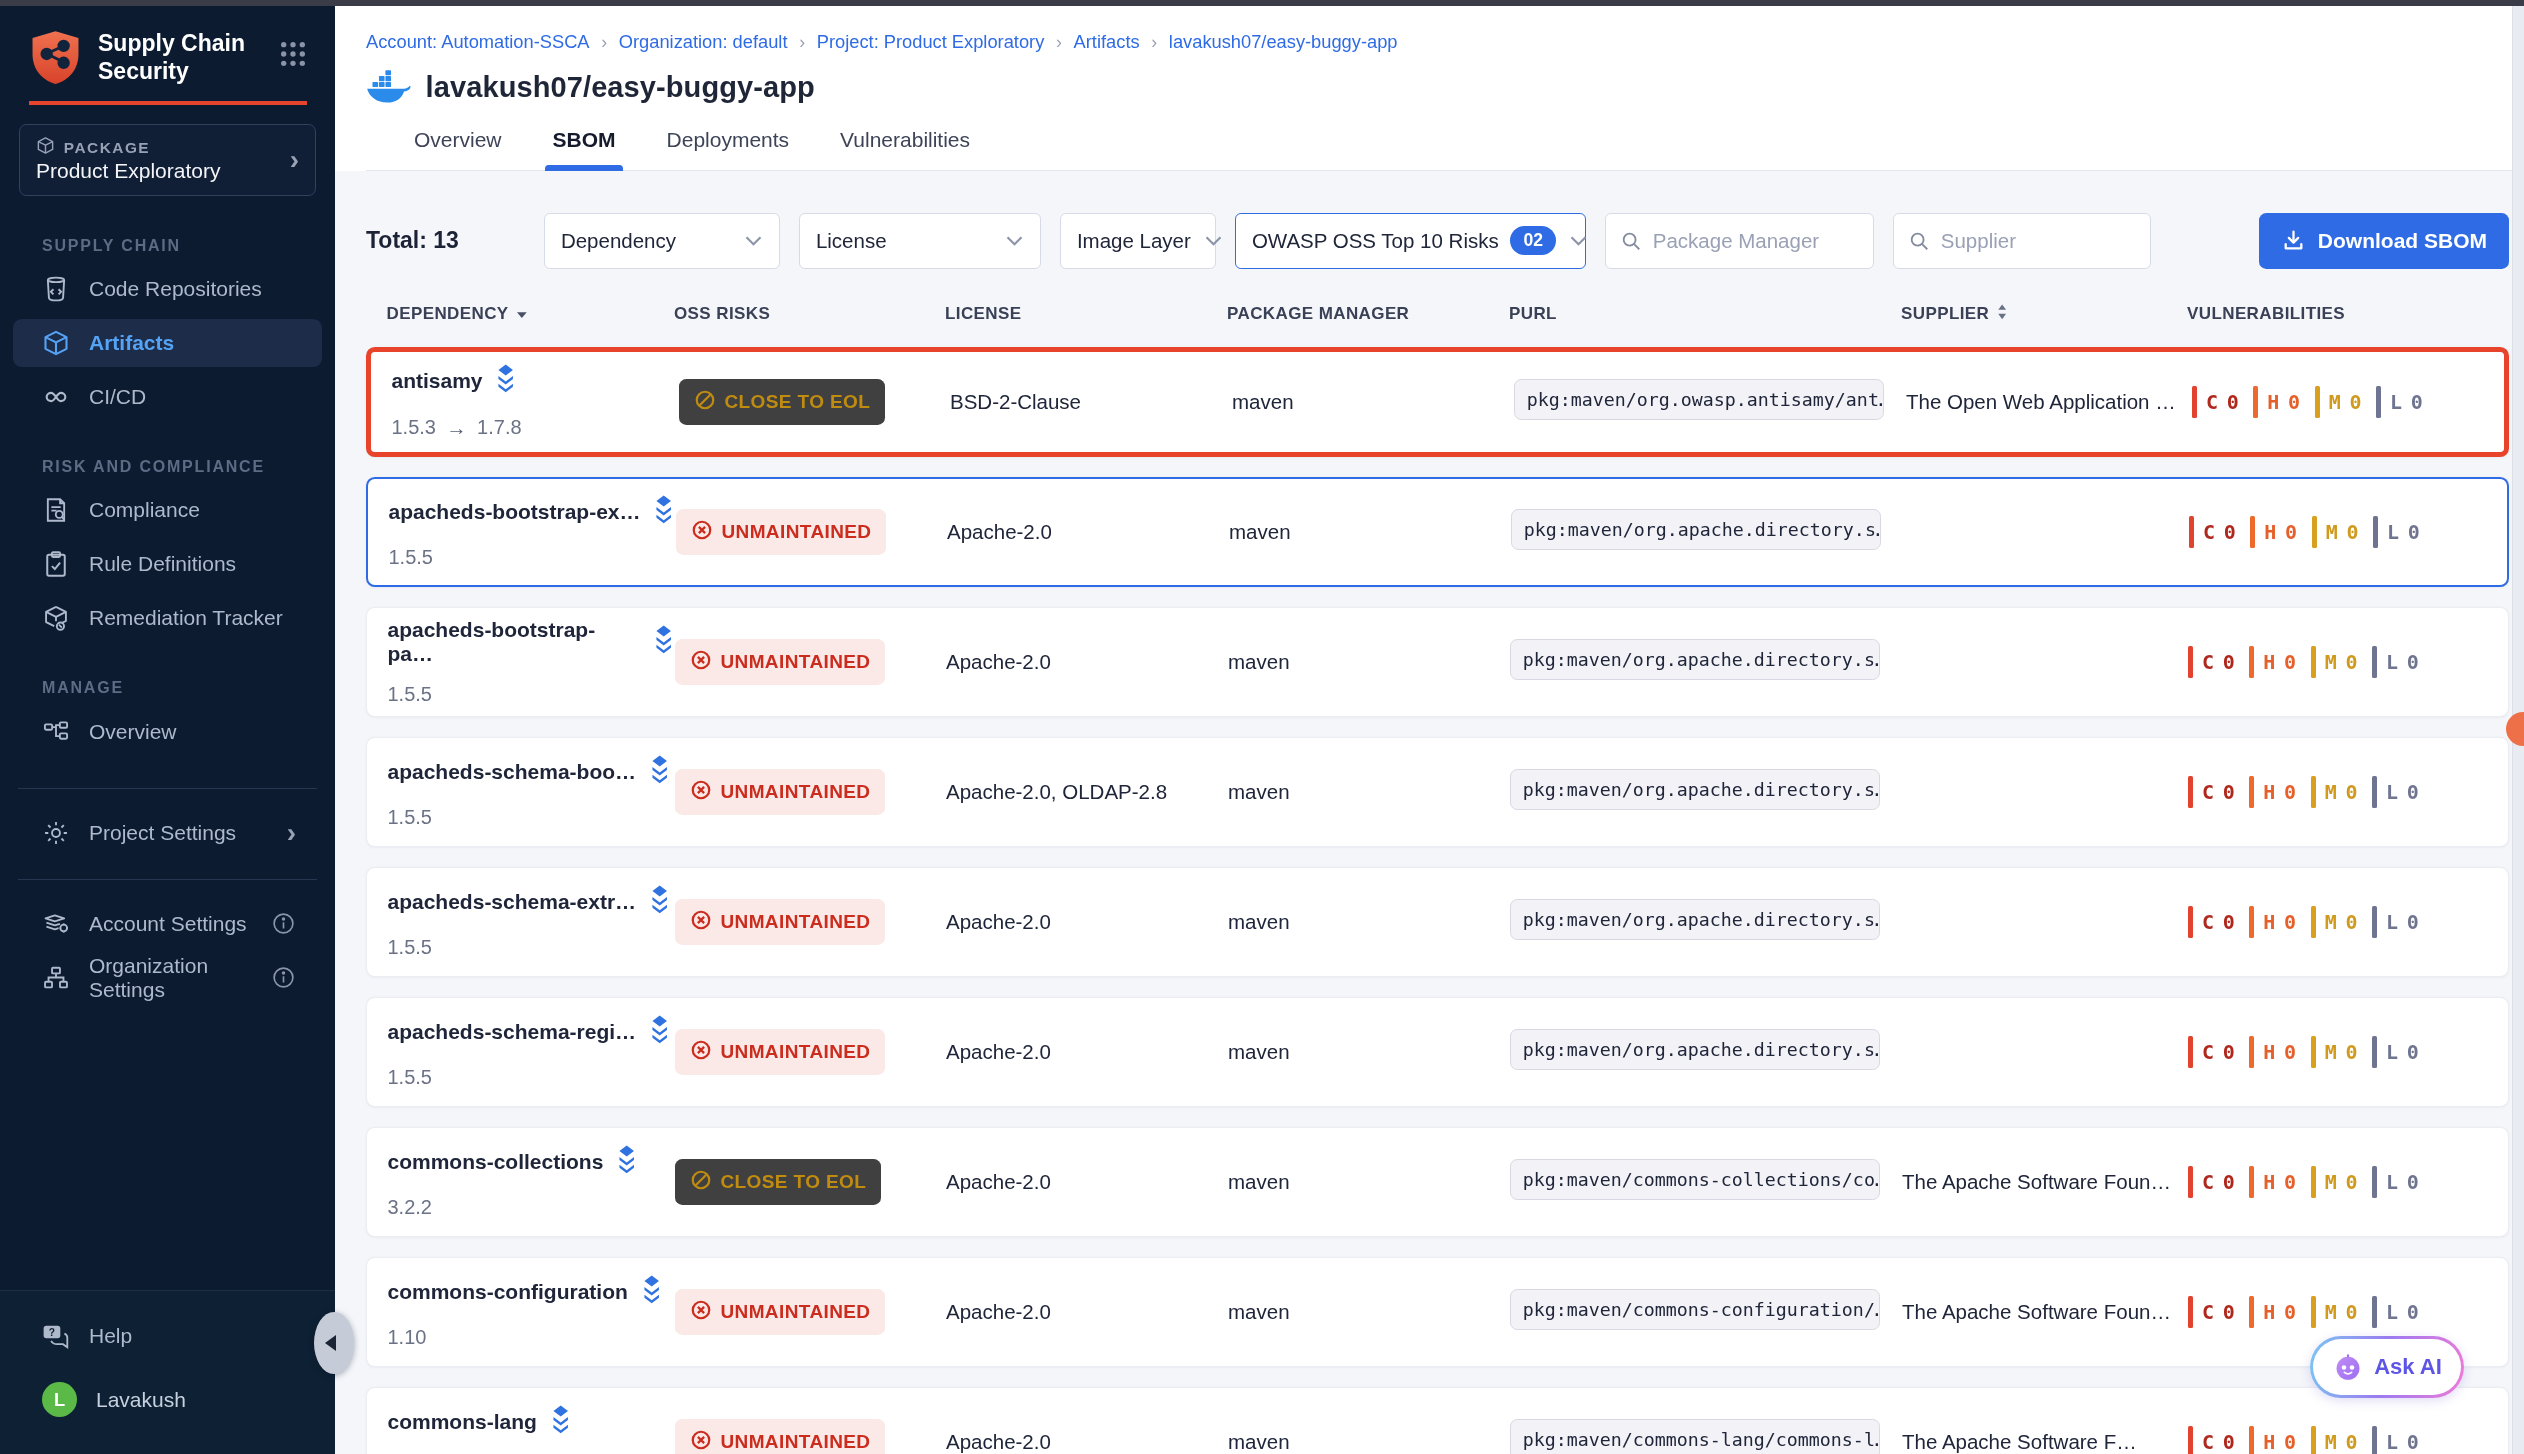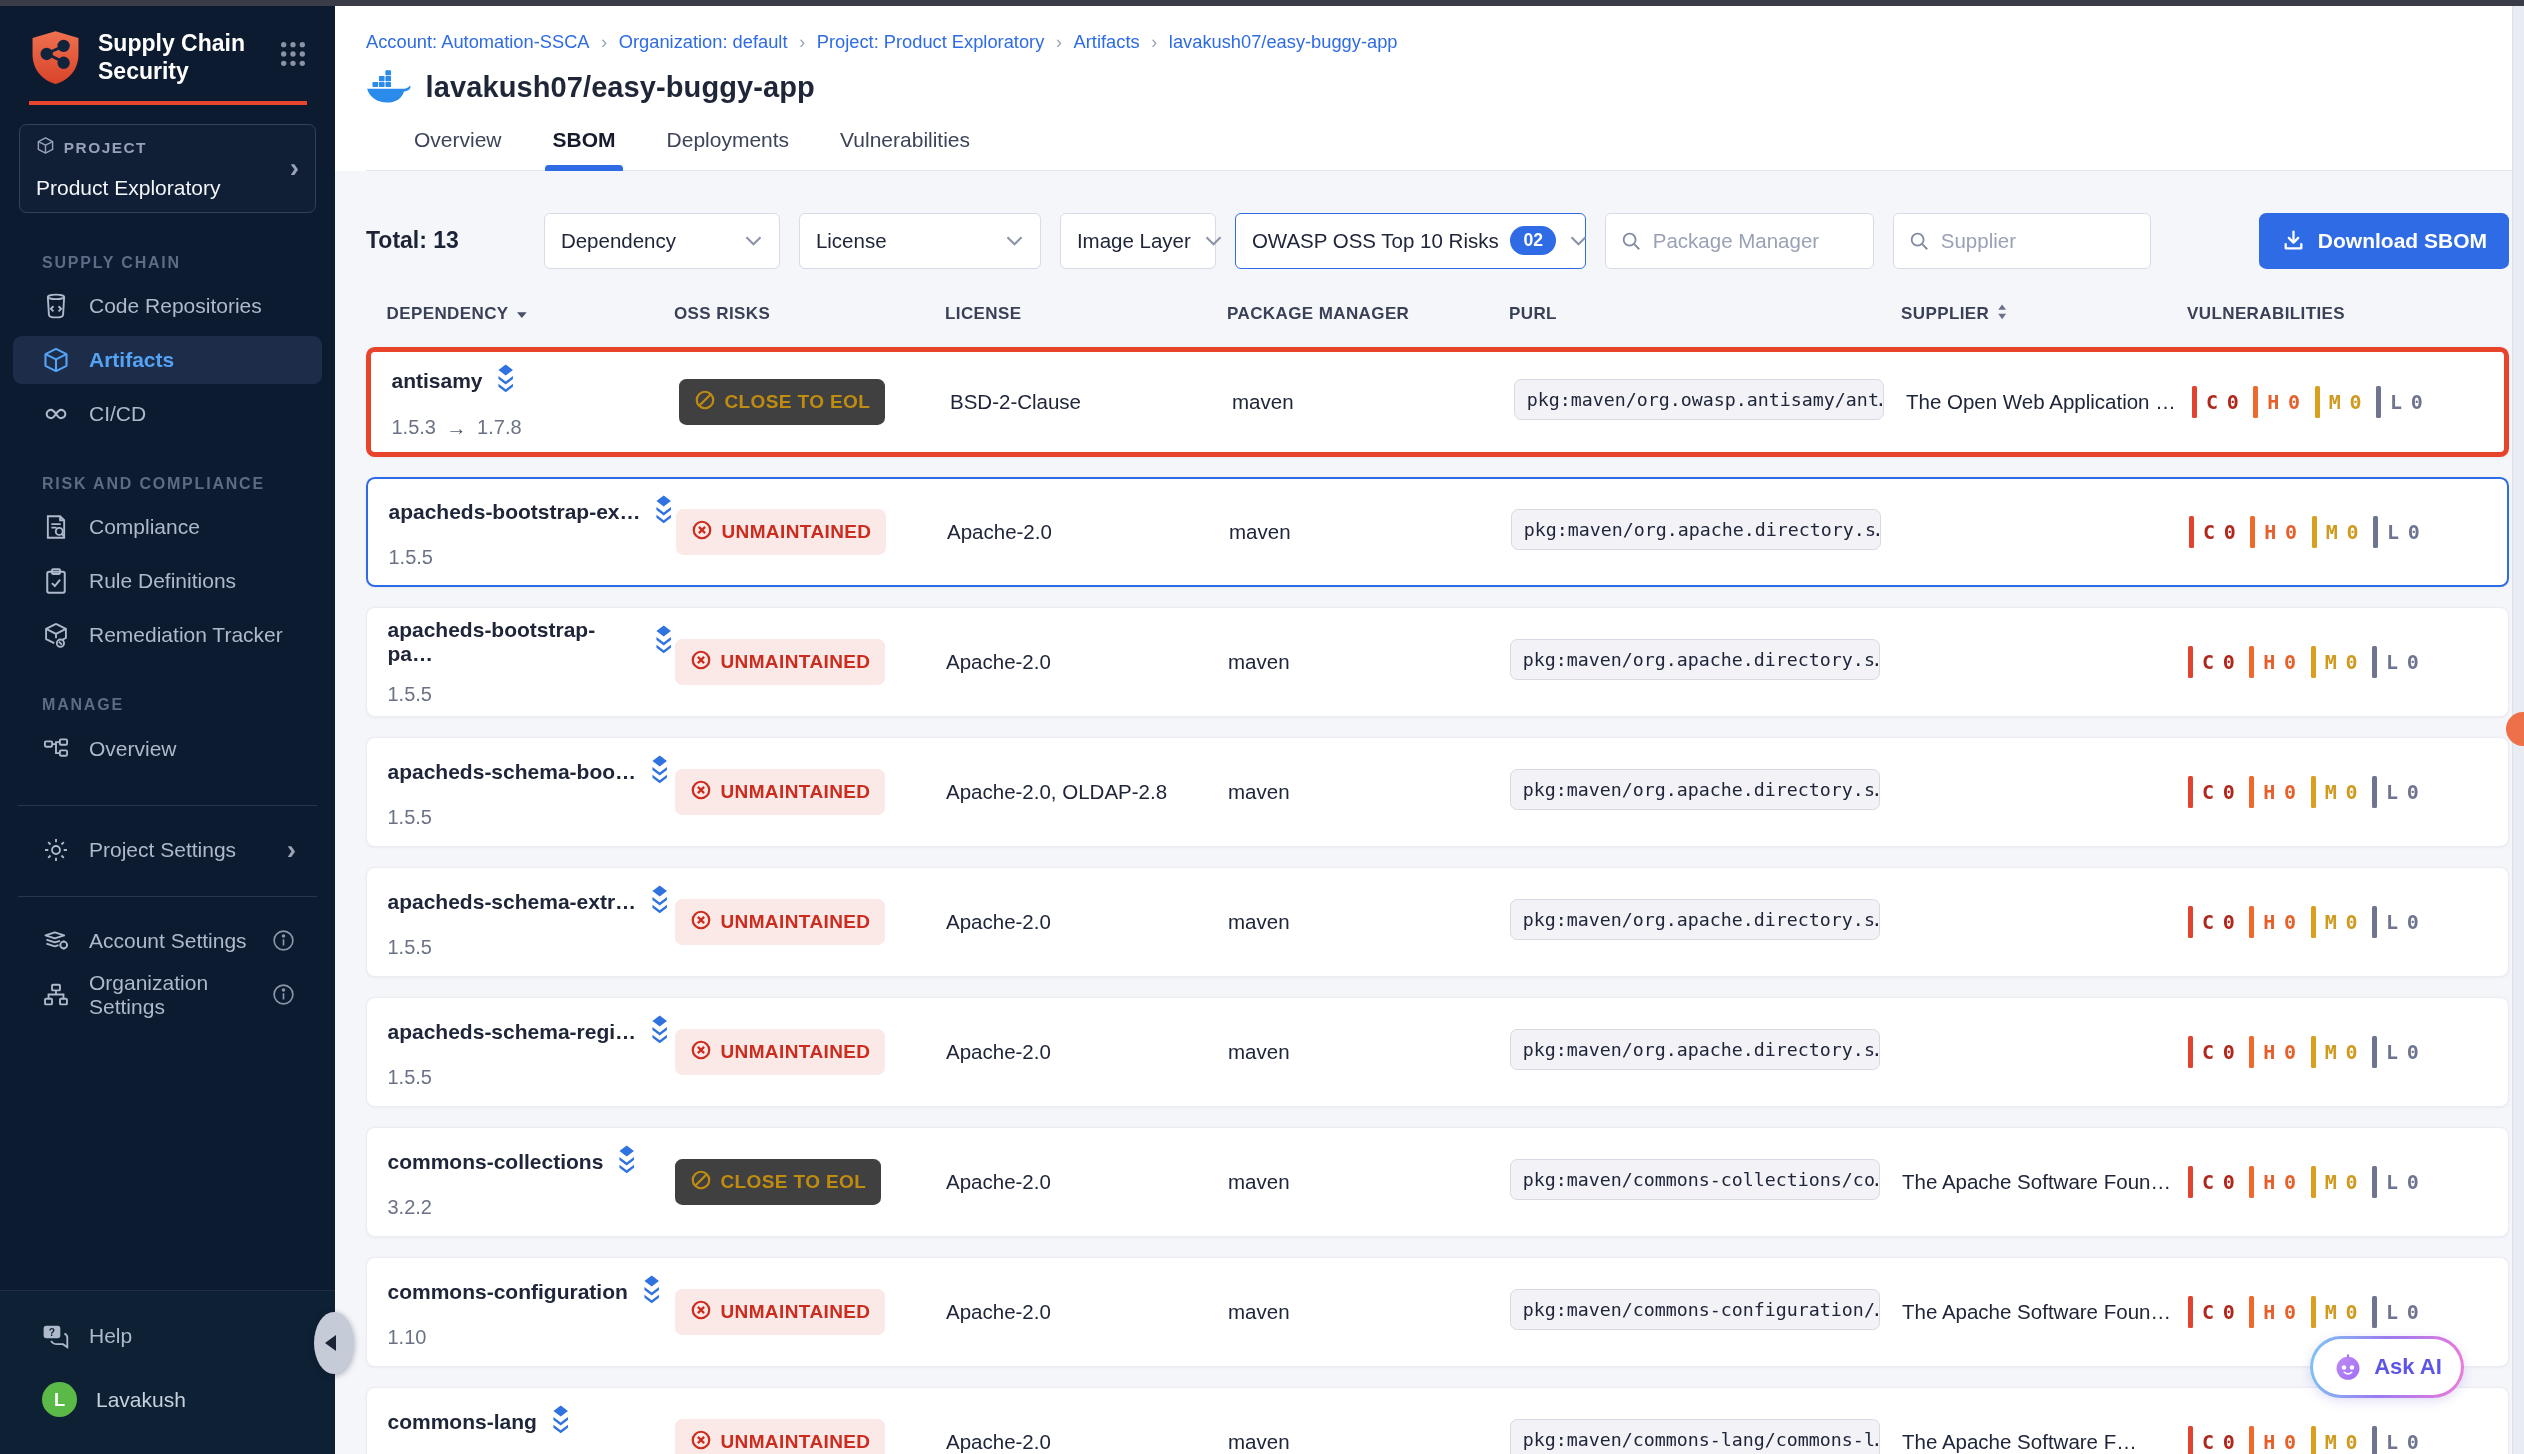--- a/index.html
+++ b/index.html
@@ -14,21 +14,21 @@
   .side-head { padding:29px 26px 0 29px; }
   .logo-row { display:flex; align-items:flex-start; }
   .logo-shield svg { width:53px; height:57px; }
   .app-title { font-size:23px; font-weight:bold; color:#ffffff; line-height:1.22; margin-left:16px; width:165px; }
   .grid-icon { margin-left:auto; margin-top:8.8px; }
   .red-rule { height:3.7px; background:#e8452e; margin:13px 28px 0 29px; }
   .project-card { margin:19px 19px 0 19px; border:1.5px solid #35415c; border-radius:7.3px; background:#111f36; padding:11.7px 16px; display:flex; align-items:center; }
   .pc-main { flex:1; }
   .pc-label-row { display:flex; align-items:center; gap:8.8px; color:#97a1b6; font-size:15.4px; font-weight:bold; letter-spacing:1.5px; }
   .pc-label-row svg { width:19px; height:19px; }
-  .pc-name { color:#f3f5f9; font-size:21px; margin-top:17px; }
+  .pc-name { color:#f3f5f9; font-size:21px; margin-top:0; }
   .pc-chevron { color:#a7afc0; font-size:29px; line-height:1; font-weight:bold; }
 
   .nav { margin-top:41px; }
   .nav-item { display:flex; align-items:center; gap:19px; height:48px; padding-left:29px; margin:5.9px 13px; color:#aeb9cb; font-size:21px; border-radius:8.8px; cursor:pointer; }
   .nav-item svg { width:28px; height:28px; flex-shrink:0; }
   .nav-item.active { background:#1c2c49; color:#55a3f5; font-weight:bold; }
   .section-title { color:#5e6b84; font-size:16px; font-weight:bold; letter-spacing:1.8px; margin:37px 0 10.3px 42px; }
   .side-divider { height:0.7px; background:#273650; margin:32px 17.6px 0 17.6px; }
   .nav-item .trail { margin-left:auto; margin-right:26px; display:flex; align-items:center; }
   .nav-item .trail svg { width:25px; height:25px; }
@@ -150,21 +150,21 @@
     <div class="project-card">
       <div class="pc-main">
         <div class="pc-label-row">
           <span>
             <svg viewBox="0 0 24 24" fill="none" stroke="#97a1b6" stroke-width="1.8" stroke-linejoin="round">
                 <path d="M12 2.5 L21 7 V17 L12 21.5 L3 17 V7 Z"></path>
                 <path d="M3 7 L12 11.5 L21 7"></path>
                 <path d="M12 11.5 V21.5"></path>
               </svg>
           </span>
-          <span>PROJECT</span>
+          <span>PACKAGE</span>
         </div>
         <div class="pc-name">Product Exploratory</div>
       </div>
       <span class="pc-chevron chev-glyph">›</span>
     </div>
 
     <nav class="nav">
 
       <div class="section-title">SUPPLY CHAIN</div>
       <div class="nav-item">

